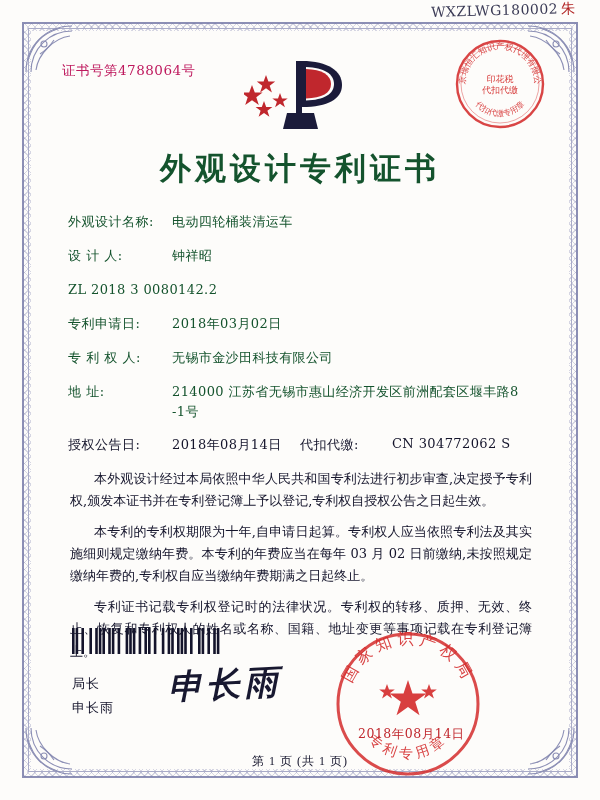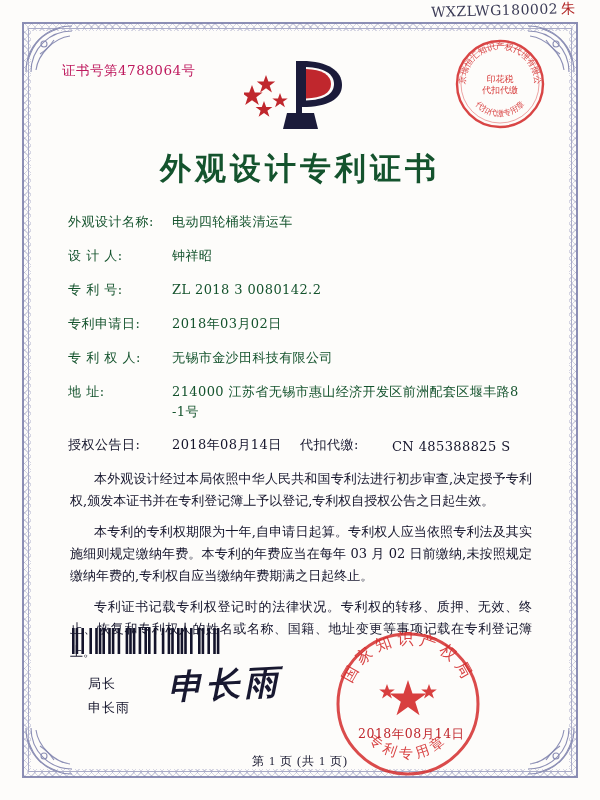--- a/index.html
+++ b/index.html
@@ -155,21 +155,20 @@
   .row-split {
     display: flex;
     width: 464px;
     font-family: "DejaVu Serif", "Liberation Serif", serif;
     font-size: 13px;
     color: #14142b;
   }
   .row-split .half {
     display: flex;
     flex: 1;
-    align-items: flex-end;
   }
   .row-split .half .field-label { width: 104px; flex: 0 0 104px; }
   .row-split .half.right .field-label { width: 92px; flex: 0 0 92px; }
 
   
   .paragraphs {
     position: absolute;
     left: 70px;
     top: 468px;
     width: 462px;
@@ -196,21 +195,20 @@
   
   .sign-block {
     position: absolute;
     left: 72px;
     top: 672px;
     font-family: "DejaVu Serif", "Liberation Serif", serif;
     font-size: 13px;
     line-height: 1.85;
     letter-spacing: 1px;
     color: #14142b;
-    margin-left: 16px;
   }
   .sign-script {
     position: absolute;
     left: 168px;
     top: 662px;
     font-family: "DejaVu Serif", "Liberation Serif", serif;
     font-size: 34px;
     font-style: italic;
     font-weight: bold;
     color: #181830;
@@ -356,21 +354,20 @@
       <div class="field-label">外观设计名称:</div>
       <div class="field-value">电动四轮桶装清运车</div>
     </div>
 
     <div class="field-row">
       <div class="field-label">设 计 人:</div>
       <div class="field-value">钟祥昭</div>
     </div>
 
     <div class="field-row">
-      <div class="field-label">专 利 号:</div>
       <div class="field-value">ZL 2018 3 0080142.2</div>
     </div>
 
     <div class="field-row">
       <div class="field-label">专利申请日:</div>
       <div class="field-value">2018年03月02日</div>
     </div>
 
     <div class="field-row">
       <div class="field-label">专 利 权 人:</div>
@@ -385,21 +382,21 @@
       </div>
     </div>
 
     <div class="row-split">
       <div class="half">
         <div class="field-label">授权公告日:</div>
         <div class="field-value">2018年08月14日</div>
       </div>
       <div class="half right">
         <div class="field-label">代扣代缴:</div>
-        <div class="field-value">CN 485388825 S</div>
+        <div class="field-value">CN 304772062 S</div>
       </div>
     </div>
 
   </div>
 
   <div class="paragraphs">
     <p>本外观设计经过本局依照中华人民共和国专利法进行初步审查,决定授予专利权,颁发本证书并在专利登记簿上予以登记,专利权自授权公告之日起生效。</p>
     <p>本专利的专利权期限为十年,自申请日起算。专利权人应当依照专利法及其实施细则规定缴纳年费。本专利的年费应当在每年 03 月 02 日前缴纳,未按照规定缴纳年费的,专利权自应当缴纳年费期满之日起终止。</p>
     <p>专利证书记载专利权登记时的法律状况。专利权的转移、质押、无效、终止、恢复和专利权人的姓名或名称、国籍、地址变更等事项记载在专利登记簿上。</p>
   </div>

